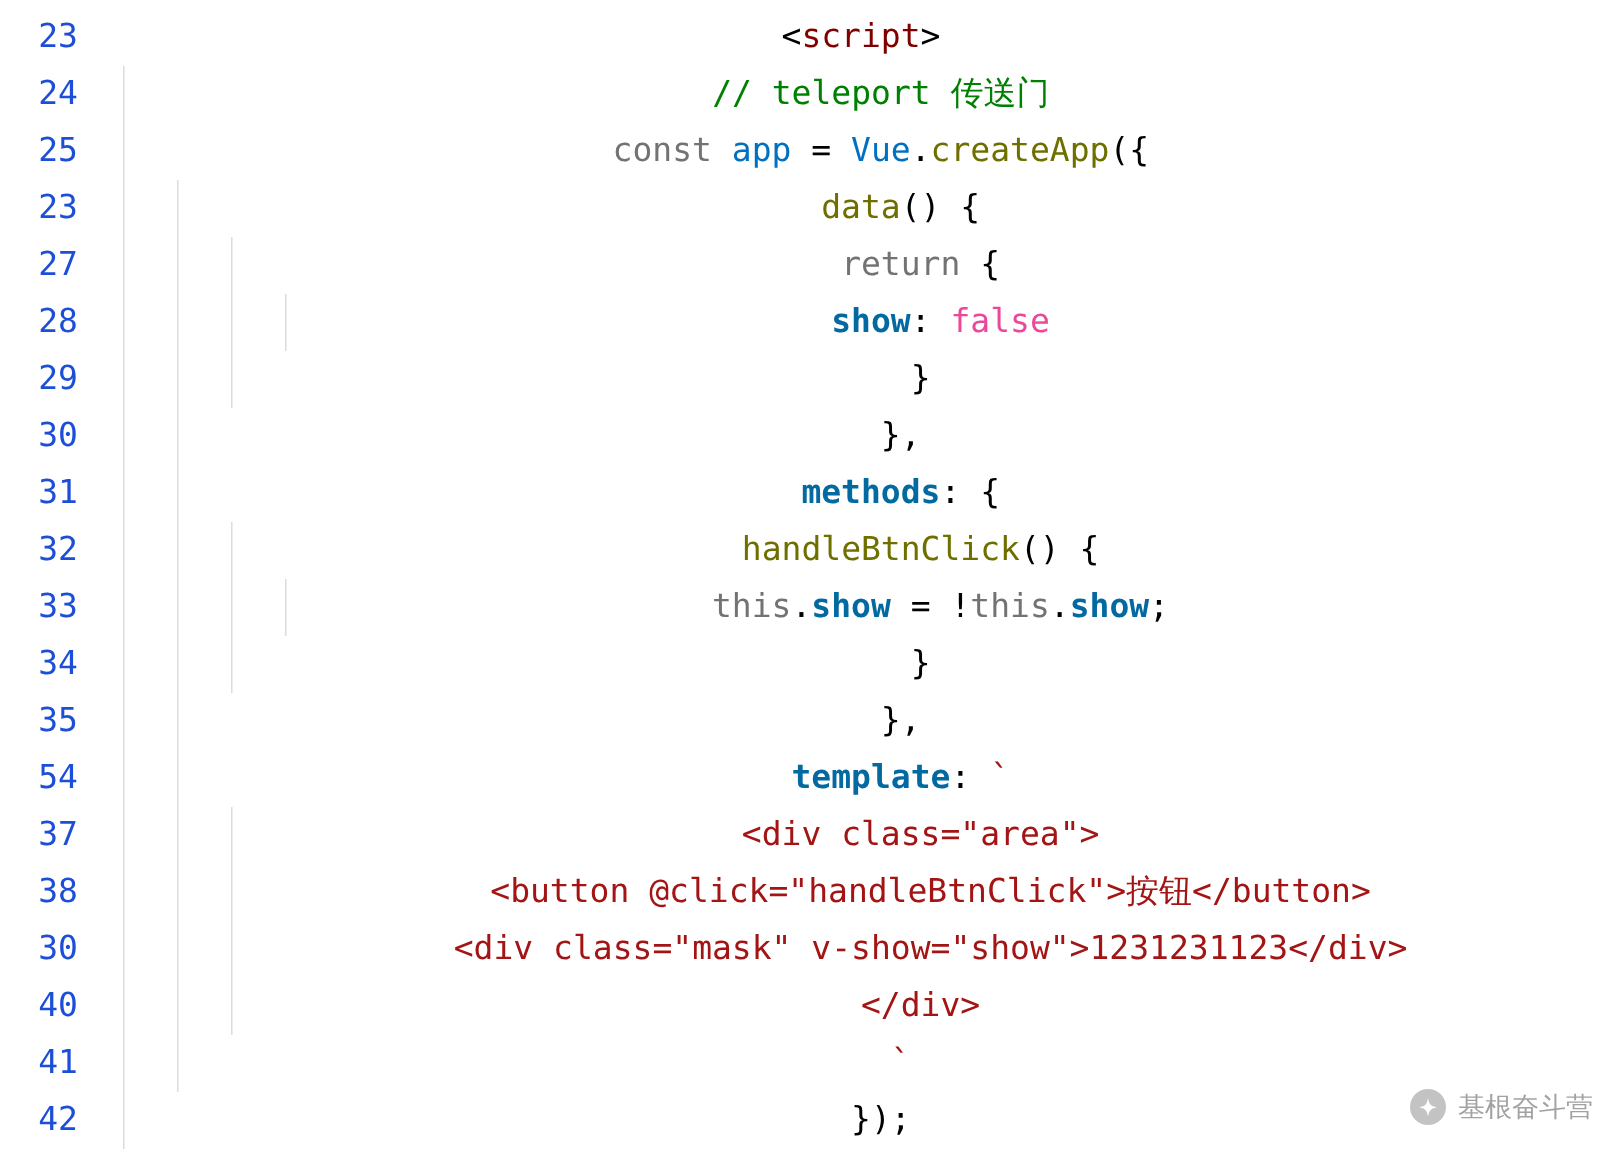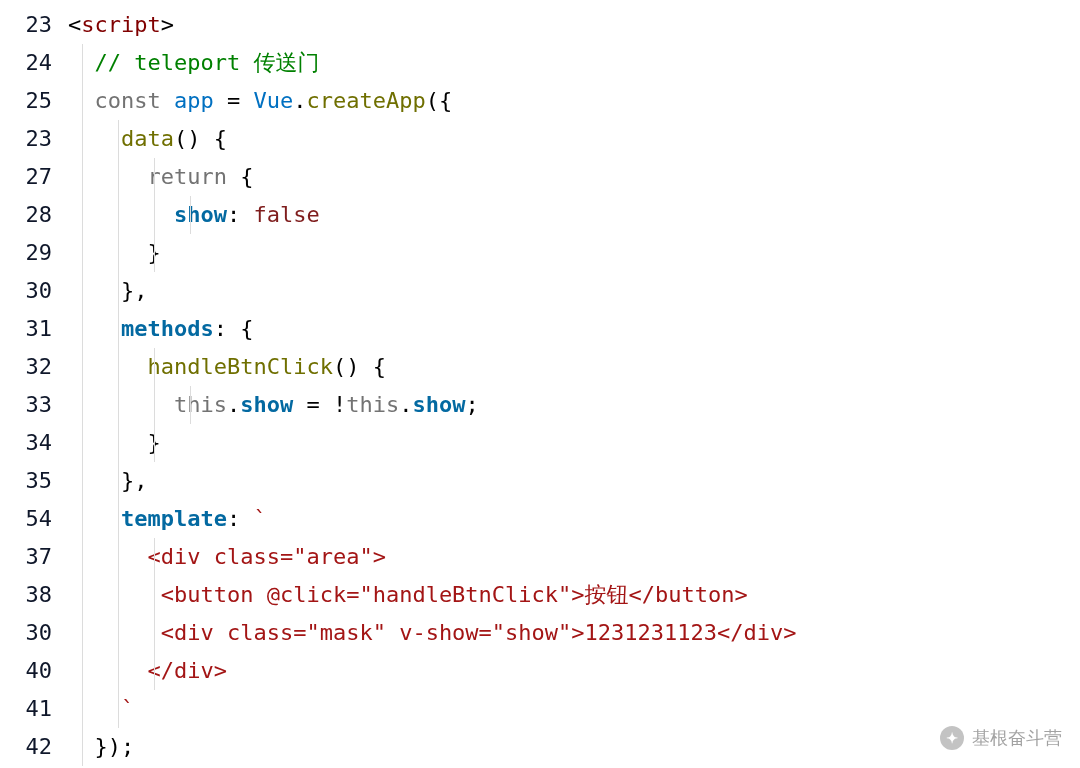--- a/index.html
+++ b/index.html
@@ -1,31 +1,31 @@
 <!DOCTYPE html>
 <html><head>
 <meta charset="utf-8">
 <style>
   html,body{margin:0;padding:0;background:#fff;font-family:Menlo,Consolas,"DejaVu Sans Mono",monospace;font-size:22px;}
   .editor{display:flex;width:1080px;height:768px;box-sizing:border-box;position:relative;}
-  .gutter{flex:0 0 52px;text-align:right;color:#0f172a;padding:6px 10px 0 0;user-select:none;line-height:38px;}
+  .gutter{flex:0 0 52px;text-align:right;color:#1d4ed8;padding:6px 10px 0 0;user-select:none;line-height:38px;}
   .gutter div{height:38px;}
   .code{flex:1;padding:6px 0 0 6px;white-space:pre;line-height:38px;overflow:hidden;position:relative;}
-  .code .line{height:38px;position:relative;}
+  .code .line{height:38px;position:relative;text-align:center;}
   
   .ig{position:absolute;top:0;bottom:0;border-left:1px solid #dcdcdc;}
   .hl{position:absolute;left:0;right:0;background:#f2f2f2;height:38px;z-index:-1;}
   
   .tag{color:#800000;}
   .kw{color:#737373;}
   .fn{color:#6f6f00;}
   .var{color:#0070c1;}
   .prop{color:#0369a1;font-weight:bold;}
   .cmt{color:#008000;}
-  .bool{color:#7f1d1d;margin-top:14px;}
+  .bool{color:#ec4899;margin-top:14px;}
   .pn{color:#000;}
   .op{color:#000;}
   .tmpl{color:#a31515;}
   .watermark{position:absolute;right:18px;bottom:18px;display:flex;align-items:center;gap:8px;color:#999;font-family:sans-serif;font-size:18px;opacity:.9;}
   .watermark .wicon{width:24px;height:24px;border-radius:50%;background:#bdbdbd;display:inline-flex;align-items:center;justify-content:center;color:#fff;font-size:14px;font-weight:bold;}
 </style>
 </head>
 <body>
 
 <div class="editor">

